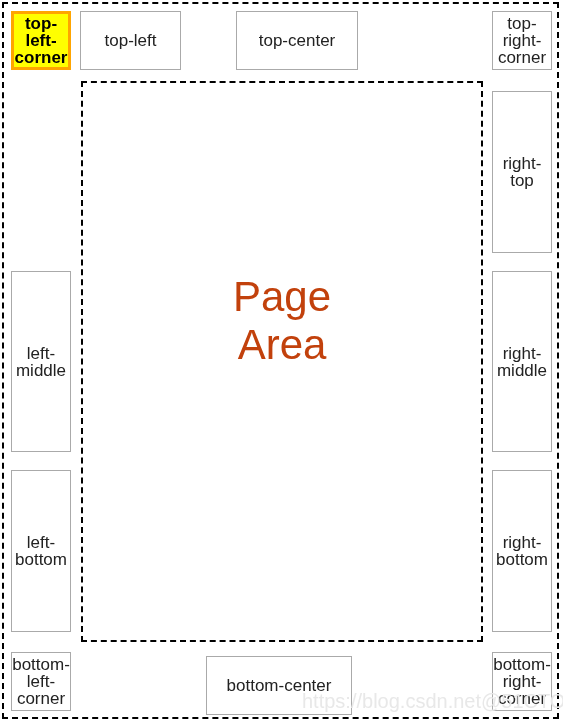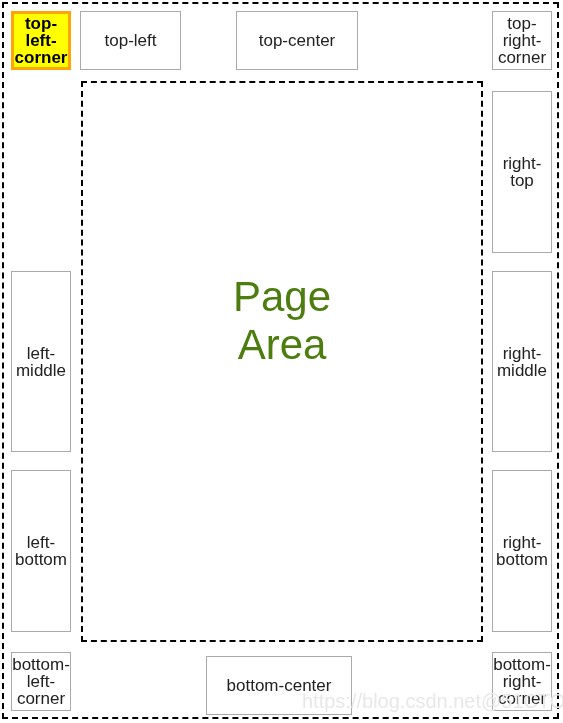--- a/index.html
+++ b/index.html
@@ -41,21 +41,21 @@
     box-sizing: border-box;
     background: #ffffff;
   }
 
   .page-area-label {
     position: absolute;
     left: 0;
     right: 0;
     top: 190px;
     text-align: center;
-    color: #4d7c0f;
+    color: #c2410c;
     font-size: 42px;
     line-height: 48px;
     font-family: "Liberation Sans", sans-serif;
     letter-spacing: 0px;
     white-space: pre-line;
     user-select: none;
   }
 
   
   .mbox {

